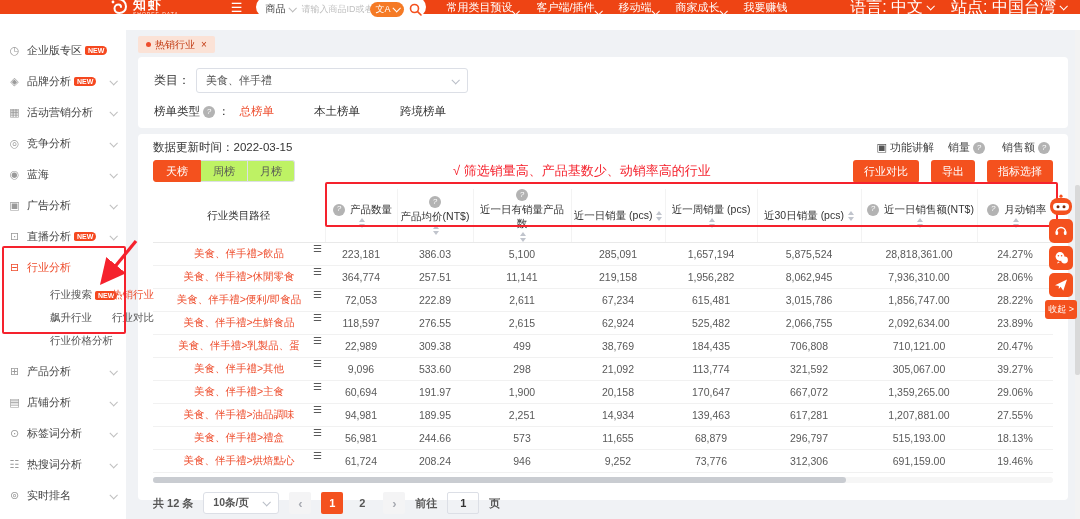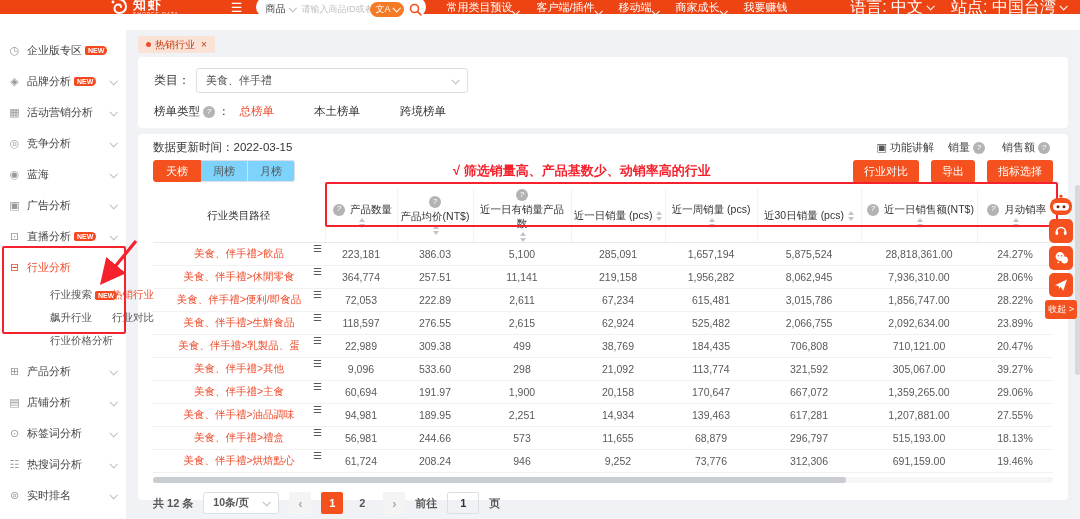--- a/index.html
+++ b/index.html
@@ -71,25 +71,25 @@
   .rank.active{color:#ee4d2d;}
   .datacard{top:104px;height:366px;padding:6px 15px;}
   .dc-line1{display:flex;justify-content:space-between;align-items:center;height:15px;
             font-size:11.5px;color:#333;}
   .helps{display:flex;gap:14px;align-items:center;font-size:11px;color:#444;}
   .helps>span{display:flex;align-items:center;cursor:pointer;}
   .guideic{color:#555;margin-right:3px;font-size:11px;}
   .dc-line2{margin-top:4px;height:24px;display:flex;align-items:center;position:relative;}
   .period{display:flex;}
   .pbtn{height:22px;padding:0 12px;border:1px solid #dcdfe6;border-left-width:0;font-size:11px;
-        display:flex;align-items:center;background:#7dd3fc;color:#555;cursor:pointer;box-sizing:border-box;}
+        display:flex;align-items:center;background:#bef264;color:#555;cursor:pointer;box-sizing:border-box;}
   .pbtn:first-child{border-radius:3px 0 0 3px;border-left-width:1px;}
   .pbtn:last-child{border-radius:0 3px 3px 0;}
   .pbtn.active{background:#f4511e;border-color:#f4511e;color:#fff;}
-  .annotation{position:absolute;left:300px;top:3px;color:#f5222d;font-size:13px;white-space:nowrap;font-weight:bold;}
+  .annotation{position:absolute;left:300px;top:3px;color:#f5222d;font-size:13px;white-space:nowrap;}
   .btns{margin-left:auto;display:flex;gap:12px;}
   .abtn{height:23px;padding:0 11px;background:#f4511e;color:#fff;border-radius:3px;font-size:11px;
         display:flex;align-items:center;cursor:pointer;white-space:nowrap;}
   
   table{margin-top:6px;border-collapse:collapse;width:900px;table-layout:fixed;}
   thead th{height:38px;font-weight:normal;color:#333;font-size:10.5px;background:#fff;
            border-bottom:1px solid #e9e9e9;border-left:1px solid #f3f3f3;padding:0;}
   thead th:first-child{border-left:none;}
   .hcell{display:flex;align-items:center;justify-content:center;flex-wrap:wrap;gap:2px;padding:0 2px;line-height:1.3;}
   tbody td{height:22px;text-align:center;color:#595959;font-size:10.5px;border-bottom:1px solid #f1f1f1;

